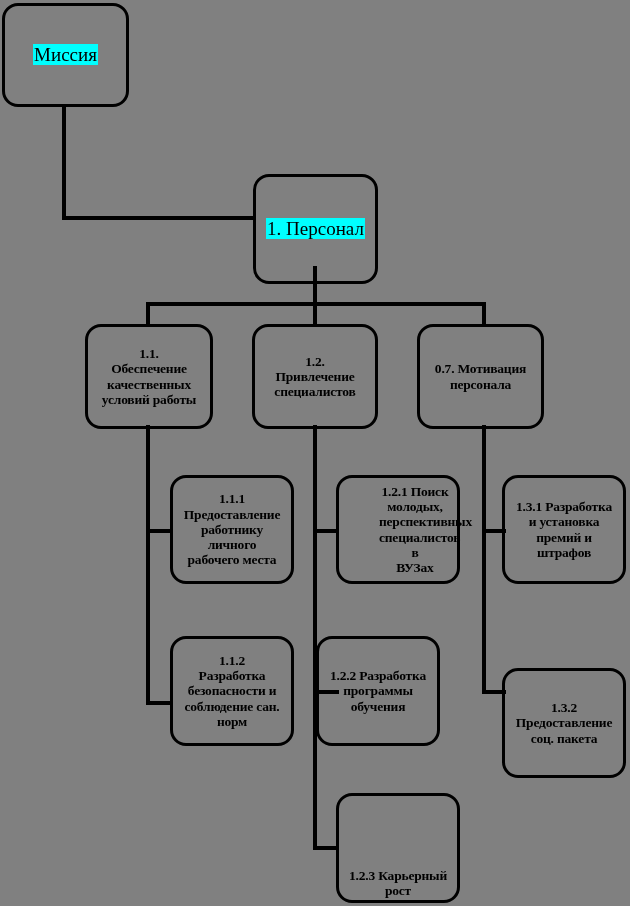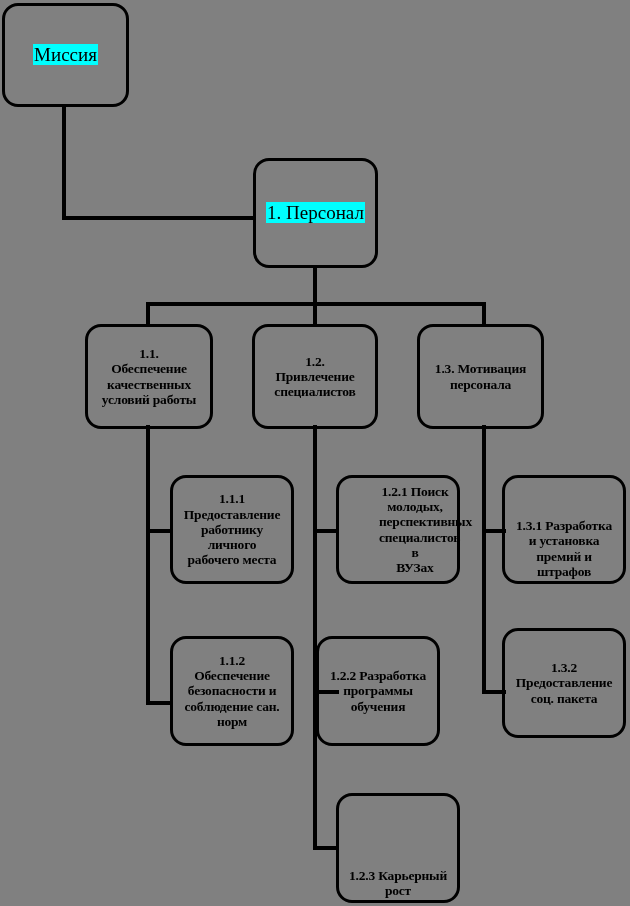--- a/index.html
+++ b/index.html
@@ -93,53 +93,53 @@
   <div class="conn" style="left:313px; top:846px; width:26px; height:4px;"></div>
 
   <div class="conn" style="left:482px; top:425px; width:4px; height:269px;"></div>
   <div class="conn" style="left:482px; top:529px; width:24px; height:4px;"></div>
   <div class="conn" style="left:482px; top:690px; width:24px; height:4px;"></div>
 
   <div class="node node-root" style="left:2px; top:3px; width:127px; height:104px;">
     <span class="label"><span>Миссия</span></span>
   </div>
 
-  <div class="node node-l1" style="left:253px; top:158px; width:125px; height:110px;">
+  <div class="node node-l1" style="left:253px; top:174px; width:125px; height:110px;">
     <span class="label"><span>1. Персонал</span></span>
   </div>
 
   <div class="node node-l2" style="left:85px; top:324px; width:128px; height:105px;">
     <span class="label">1.1.
 Обеспечение
 качественных
 условий работы</span>
   </div>
 
   <div class="node node-l2" style="left:252px; top:324px; width:126px; height:105px;">
     <span class="label">1.2.
 Привлечение
 специалистов</span>
   </div>
 
   <div class="node node-l2" style="left:417px; top:324px; width:127px; height:105px;">
-    <span class="label">1.3. Мотивация
+    <span class="label">0.7. Мотивация
 персонала</span>
   </div>
 
   <div class="node node-l3" style="left:170px; top:475px; width:124px; height:109px;">
     <span class="label">1.1.1
 Предоставление
 работнику
 личного
 рабочего места</span>
   </div>
 
   <div class="node node-l3" style="left:170px; top:636px; width:124px; height:110px;">
     <span class="label">1.1.2
-Обеспечение
+Разработка
 безопасности и
 соблюдение сан.
 норм</span>
   </div>
 
   <div class="node node-l3" style="left:336px; top:475px; width:124px; height:109px;padding-left:40px;">
     <span class="label">1.2.1 Поиск
 молодых,
 перспективных
 специалистов в
@@ -150,26 +150,26 @@
     <span class="label">1.2.2 Разработка
 программы
 обучения</span>
   </div>
 
   <div class="node node-l3" style="left:336px; top:793px; width:124px; height:110px;align-items:flex-end;">
     <span class="label">1.2.3 Карьерный
 рост</span>
   </div>
 
-  <div class="node node-l3" style="left:502px; top:475px; width:124px; height:109px;align-items:flex-end;">
+  <div class="node node-l3" style="left:502px; top:475px; width:124px; height:109px;">
     <span class="label">1.3.1 Разработка
 и установка
 премий и
 штрафов</span>
   </div>
 
-  <div class="node node-l3" style="left:502px; top:628px; width:124px; height:110px;">
+  <div class="node node-l3" style="left:502px; top:668px; width:124px; height:110px;">
     <span class="label">1.3.2
 Предоставление
 соц. пакета</span>
   </div>
 
 </div>
 
 </body></html>

